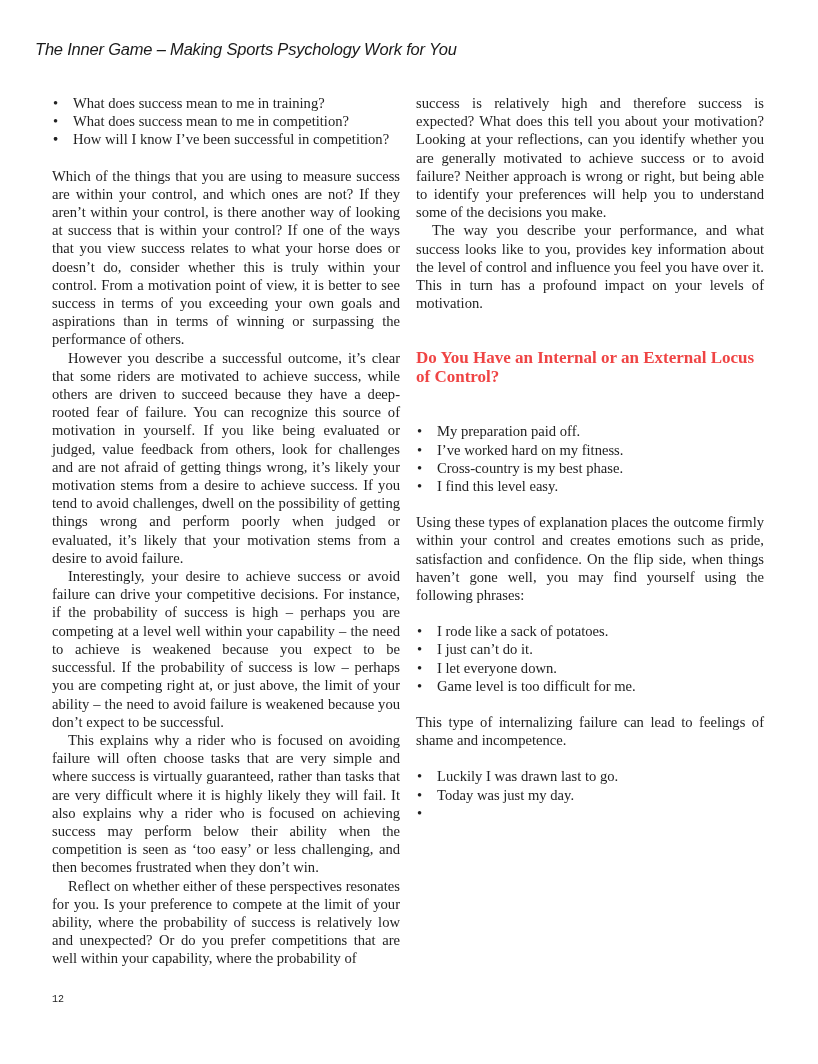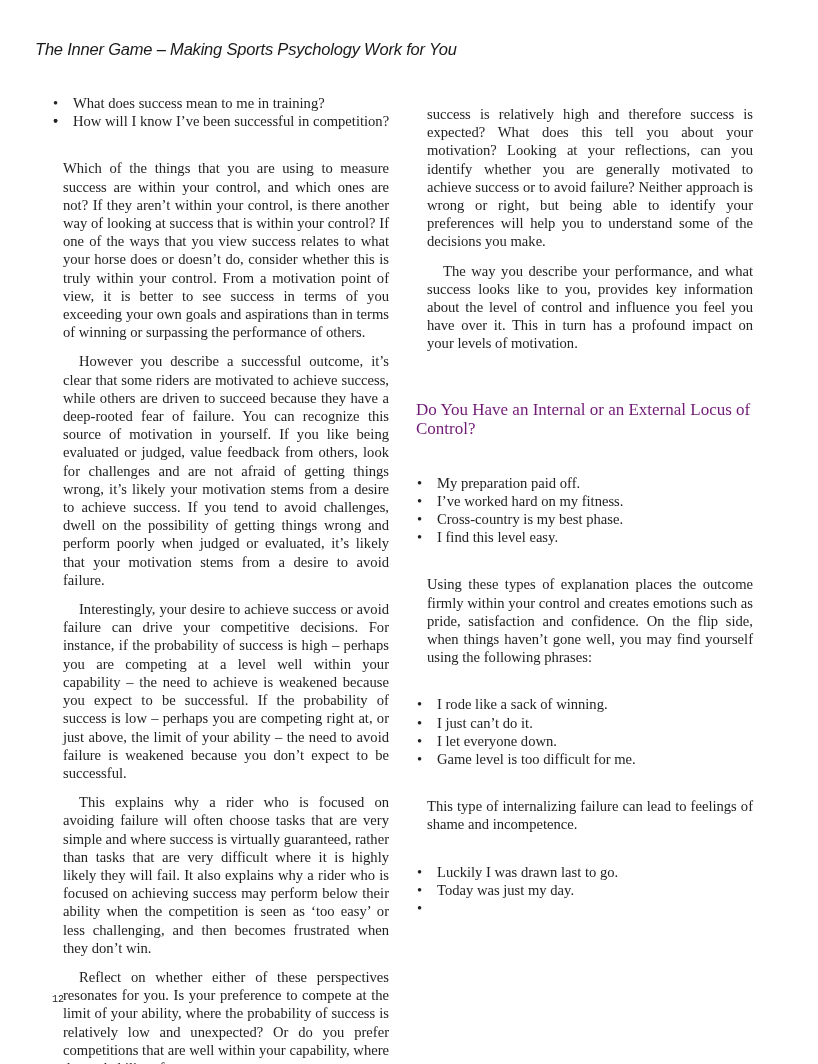--- a/index.html
+++ b/index.html
@@ -10,46 +10,46 @@
     font-family: "Liberation Sans", sans-serif; font-style: italic;
     font-size: 16.5px; color: #1a1a1a; letter-spacing: -0.2px;
   }
   .col {
     position: absolute; top: 94px; width: 348px;
     font-family: "Liberation Serif", serif; font-size: 14.6px;
     line-height: 18.2px; color: #222;
   }
   .col-left { left: 48px; }
   .col-right { left: 412px; }
-  p { margin: 11px; text-align: justify; }
+  p { margin: 0; text-align: justify; }
   p.indent { text-indent: 16px; }
   ul { margin: 0; padding: 0; list-style: none; }
   ul li { position: relative; padding-left: 21px; }
   ul li .bullet { position: absolute; left: 1px; top: 0; }
   .gap { height: 18px; }
   .gap-lg { height: 36px; }
   h2 {
-    margin: 0; font-family: "Liberation Serif", serif; font-weight: normal;
-    font-size: 17px; line-height: 19px; color: #701a75;
+    margin: 0; font-family: "Liberation Serif", serif; font-weight: bold;
+    font-size: 17px; line-height: 19px; color: #ef4444;
   }
   .folio {
     position: absolute; left: 48px; top: 994px;
     font-family: Liberation Mono, monospace; font-size: 10px; color: #222;
   }
 </style>
 </head>
 <body>
 
 <div class="page">
   <div class="running-head">The Inner Game – Making Sports Psychology Work for You</div>
 
   <div class="col col-left">
     <ul>
       <li><span class="bullet">•</span><span>What does success mean to me in training?</span></li>
-      <li><span class="bullet">•</span></li>
+      <li><span class="bullet">•</span><span>What does success mean to me in competition?</span></li>
       <li><span class="bullet">•</span></li>
       <li><span class="bullet">•</span><span>How will I know I’ve been successful in competition?</span></li>
     </ul>
     <div class="gap"></div>
     <p>Which of the things that you are using to measure success are within your control, and which ones are not? If they aren’t within your control, is there another way of looking at success that is within your control? If one of the ways that you view success relates to what your horse does or doesn’t do, consider whether this is truly within your control. From a motivation point of view, it is better to see success in terms of you exceeding your own goals and aspirations than in terms of winning or surpassing the performance of others.</p>
     <p class="indent">However you describe a successful outcome, it’s clear that some riders are motivated to achieve success, while others are driven to succeed because they have a deep-rooted fear of failure. You can recognize this source of motivation in yourself. If you like being evaluated or judged, value feedback from others, look for challenges and are not afraid of getting things wrong, it’s likely your motivation stems from a desire to achieve success. If you tend to avoid challenges, dwell on the possibility of getting things wrong and perform poorly when judged or evaluated, it’s likely that your motivation stems from a desire to avoid failure.</p>
     <p class="indent">Interestingly, your desire to achieve success or avoid failure can drive your competitive decisions. For instance, if the probability of success is high – perhaps you are competing at a level well within your capability – the need to achieve is weakened because you expect to be successful. If the probability of success is low – perhaps you are competing right at, or just above, the limit of your ability – the need to avoid failure is weakened because you don’t expect to be successful.</p>
     <p class="indent">This explains why a rider who is focused on avoiding failure will often choose tasks that are very simple and where success is virtually guaranteed, rather than tasks that are very difficult where it is highly likely they will fail. It also explains why a rider who is focused on achieving success may perform below their ability when the competition is seen as ‘too easy’ or less challenging, and then becomes frustrated when they don’t win.</p>
     <p class="indent">Reflect on whether either of these perspectives resonates for you. Is your preference to compete at the limit of your ability, where the probability of success is relatively low and unexpected? Or do you prefer competitions that are well within your capability, where the probability of</p>
   </div>
@@ -64,21 +64,21 @@
     <ul>
       <li><span class="bullet">•</span><span>My preparation paid off.</span></li>
       <li><span class="bullet">•</span><span>I’ve worked hard on my fitness.</span></li>
       <li><span class="bullet">•</span><span>Cross-country is my best phase.</span></li>
       <li><span class="bullet">•</span><span>I find this level easy.</span></li>
     </ul>
     <div class="gap"></div>
     <p>Using these types of explanation places the outcome firmly within your control and creates emotions such as pride, satisfaction and confidence. On the flip side, when things haven’t gone well, you may find yourself using the following phrases:</p>
     <div class="gap"></div>
     <ul>
-      <li><span class="bullet">•</span><span>I rode like a sack of winning.</span></li>
+      <li><span class="bullet">•</span><span>I rode like a sack of potatoes.</span></li>
       <li><span class="bullet">•</span><span>I just can’t do it.</span></li>
       <li><span class="bullet">•</span><span>I let everyone down.</span></li>
       <li><span class="bullet">•</span><span>Game level is too difficult for me.</span></li>
     </ul>
     <div class="gap"></div>
     <p>This type of internalizing failure can lead to feelings of shame and incompetence.</p>
     <div class="gap"></div>
     <ul>
       <li><span class="bullet">•</span><span>Luckily I was drawn last to go.</span></li>
       <li><span class="bullet">•</span><span>Today was just my day.</span></li>

